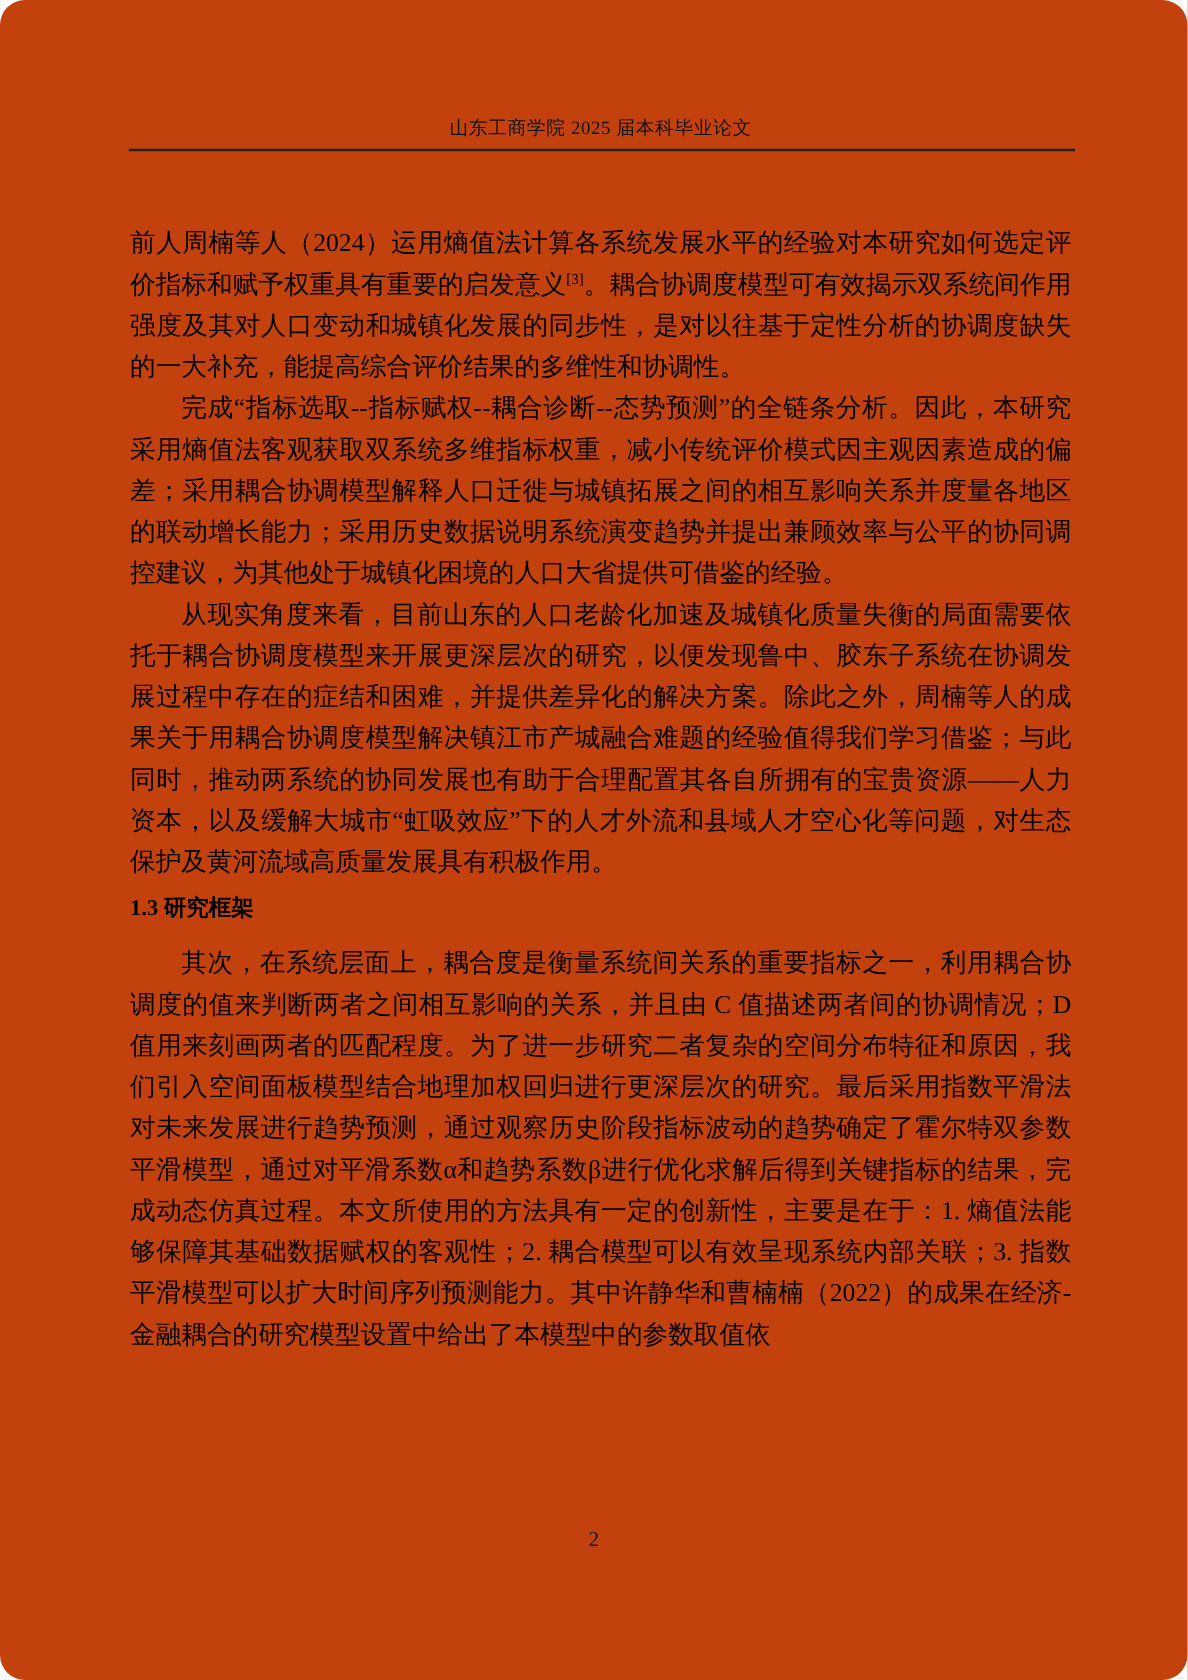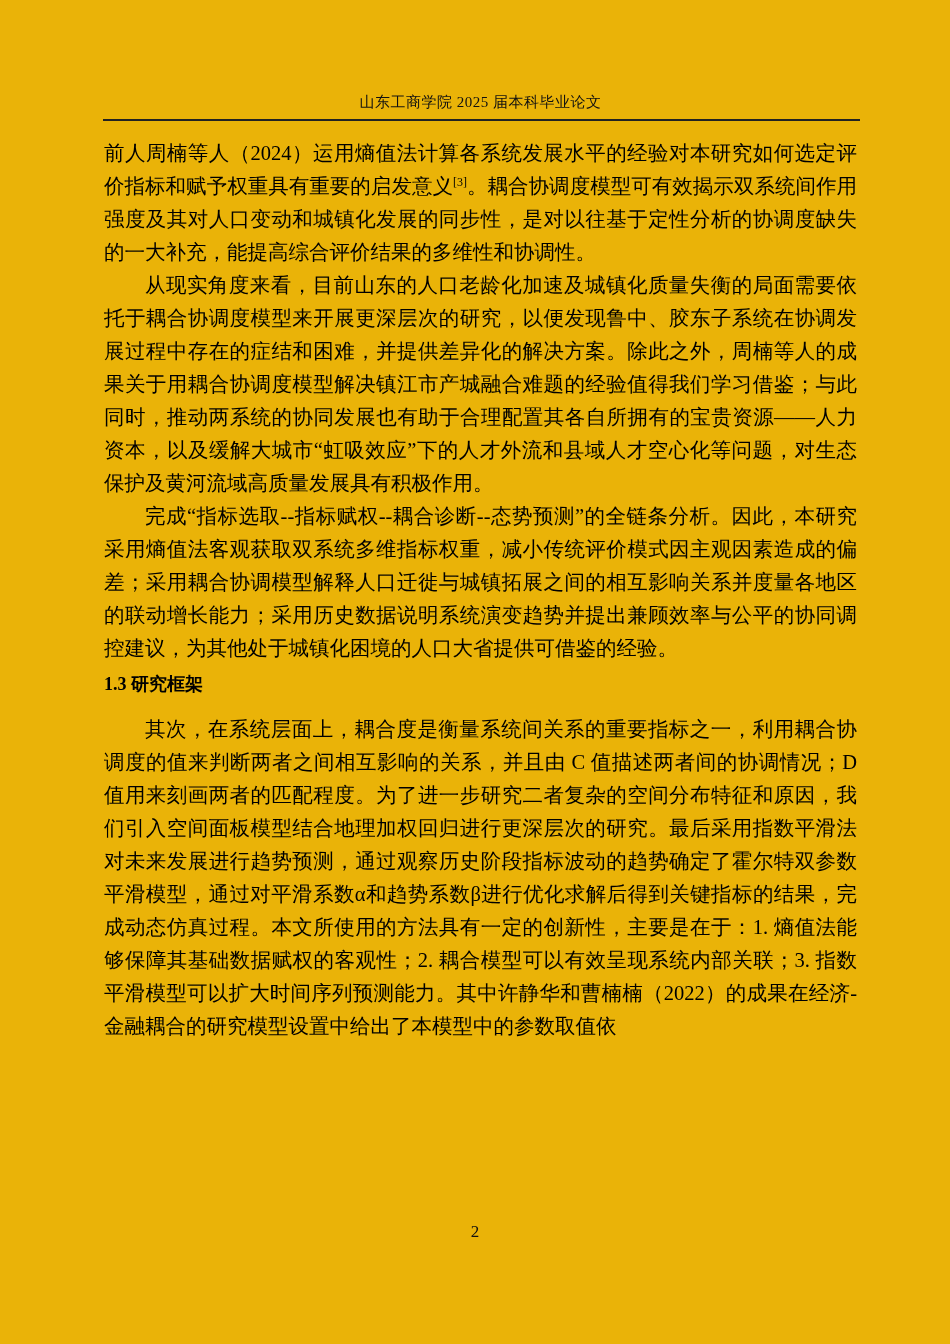--- a/index.html
+++ b/index.html
@@ -4,38 +4,38 @@
 <style>
   * { margin: 0; padding: 0; box-sizing: border-box; }
   html, body { background: #ffffff; }
   body {
     width: 950px; height: 1344px;
     position: relative;
     font-family: "Liberation Serif", "DejaVu Serif", serif;
     color: #000;
     overflow: hidden;
   }
-  .page { position: absolute; inset: 0; background: #eab308; }
+  .page { position: absolute; inset: 0; background: #c2410c; border-radius: 20px; }
   .header-text {
     position: absolute; top: 93px; left: 104px; width: 753px;
     text-align: center; font-size: 15px; color: #111;
     letter-spacing: 0.5px; white-space: nowrap;
   }
   .header-rule {
     position: absolute; top: 119px; left: 103px; width: 757px;
     border-top: 2.5px solid #222; height: 0;
   }
   .content {
     position: absolute; top: 137px; left: 104px; width: 753px;
     font-size: 20.5px; line-height: 33px;
     text-align: justify; text-justify: inter-ideograph;
     word-break: break-all;
   }
   .content p { text-indent: 2em; }
-  .content p.continued { text-indent: 0; }
+  .content p.continued { text-indent: 0; margin-top: 42px; }
   .section-heading {
     font-size: 18px; font-weight: 700; line-height: 34px;
     margin: 2px 0 10px 0; text-indent: 0;
     font-family: "Liberation Serif", "DejaVu Serif", serif;
   }
   .p-extra { margin-top: 12px; }
   sup.ref { font-size: 12px; line-height: 0; vertical-align: 7px; }
   .page-number {
     position: absolute; top: 1222px; left: 0; width: 950px;
     text-align: center; font-size: 17px; color: #111;
@@ -47,23 +47,23 @@
 <div class="page">
 
   <div class="header-text">山东工商学院 2025 届本科毕业论文</div>
 
   <div class="header-rule"></div>
 
   <div class="content">
 
     <p class="continued"><span>前人周楠等人（2024）运用熵值法计算各系统发展水平的经验对本研究如何选定评价指标和赋予权重具有重要的启发意义</span><sup class="ref">[3]</sup><span>。耦合协调度模型可有效揭示双系统间作用强度及其对人口变动和城镇化发展的同步性，是对以往基于定性分析的协调度缺失的一大补充，能提高综合评价结果的多维性和协调性。</span></p>
 
+    <p>完成“指标选取--指标赋权--耦合诊断--态势预测”的全链条分析。因此，本研究采用熵值法客观获取双系统多维指标权重，减小传统评价模式因主观因素造成的偏差；采用耦合协调模型解释人口迁徙与城镇拓展之间的相互影响关系并度量各地区的联动增长能力；采用历史数据说明系统演变趋势并提出兼顾效率与公平的协同调控建议，为其他处于城镇化困境的人口大省提供可借鉴的经验。</p>
+
     <p>从现实角度来看，目前山东的人口老龄化加速及城镇化质量失衡的局面需要依托于耦合协调度模型来开展更深层次的研究，以便发现鲁中、胶东子系统在协调发展过程中存在的症结和困难，并提供差异化的解决方案。除此之外，周楠等人的成果关于用耦合协调度模型解决镇江市产城融合难题的经验值得我们学习借鉴；与此同时，推动两系统的协同发展也有助于合理配置其各自所拥有的宝贵资源——人力资本，以及缓解大城市“虹吸效应”下的人才外流和县域人才空心化等问题，对生态保护及黄河流域高质量发展具有积极作用。</p>
-
-    <p>完成“指标选取--指标赋权--耦合诊断--态势预测”的全链条分析。因此，本研究采用熵值法客观获取双系统多维指标权重，减小传统评价模式因主观因素造成的偏差；采用耦合协调模型解释人口迁徙与城镇拓展之间的相互影响关系并度量各地区的联动增长能力；采用历史数据说明系统演变趋势并提出兼顾效率与公平的协同调控建议，为其他处于城镇化困境的人口大省提供可借鉴的经验。</p>
 
     <h2 class="section-heading">1.3 研究框架</h2>
 
 
 
     <p class="p-extra">其次，在系统层面上，耦合度是衡量系统间关系的重要指标之一，利用耦合协调度的值来判断两者之间相互影响的关系，并且由 C 值描述两者间的协调情况；D 值用来刻画两者的匹配程度。为了进一步研究二者复杂的空间分布特征和原因，我们引入空间面板模型结合地理加权回归进行更深层次的研究。最后采用指数平滑法对未来发展进行趋势预测，通过观察历史阶段指标波动的趋势确定了霍尔特双参数平滑模型，通过对平滑系数α和趋势系数β进行优化求解后得到关键指标的结果，完成动态仿真过程。本文所使用的方法具有一定的创新性，主要是在于：1. 熵值法能够保障其基础数据赋权的客观性；2. 耦合模型可以有效呈现系统内部关联；3. 指数平滑模型可以扩大时间序列预测能力。其中许静华和曹楠楠（2022）的成果在经济-金融耦合的研究模型设置中给出了本模型中的参数取值依</p>
 
   </div>
 
   <div class="page-number">2</div>

